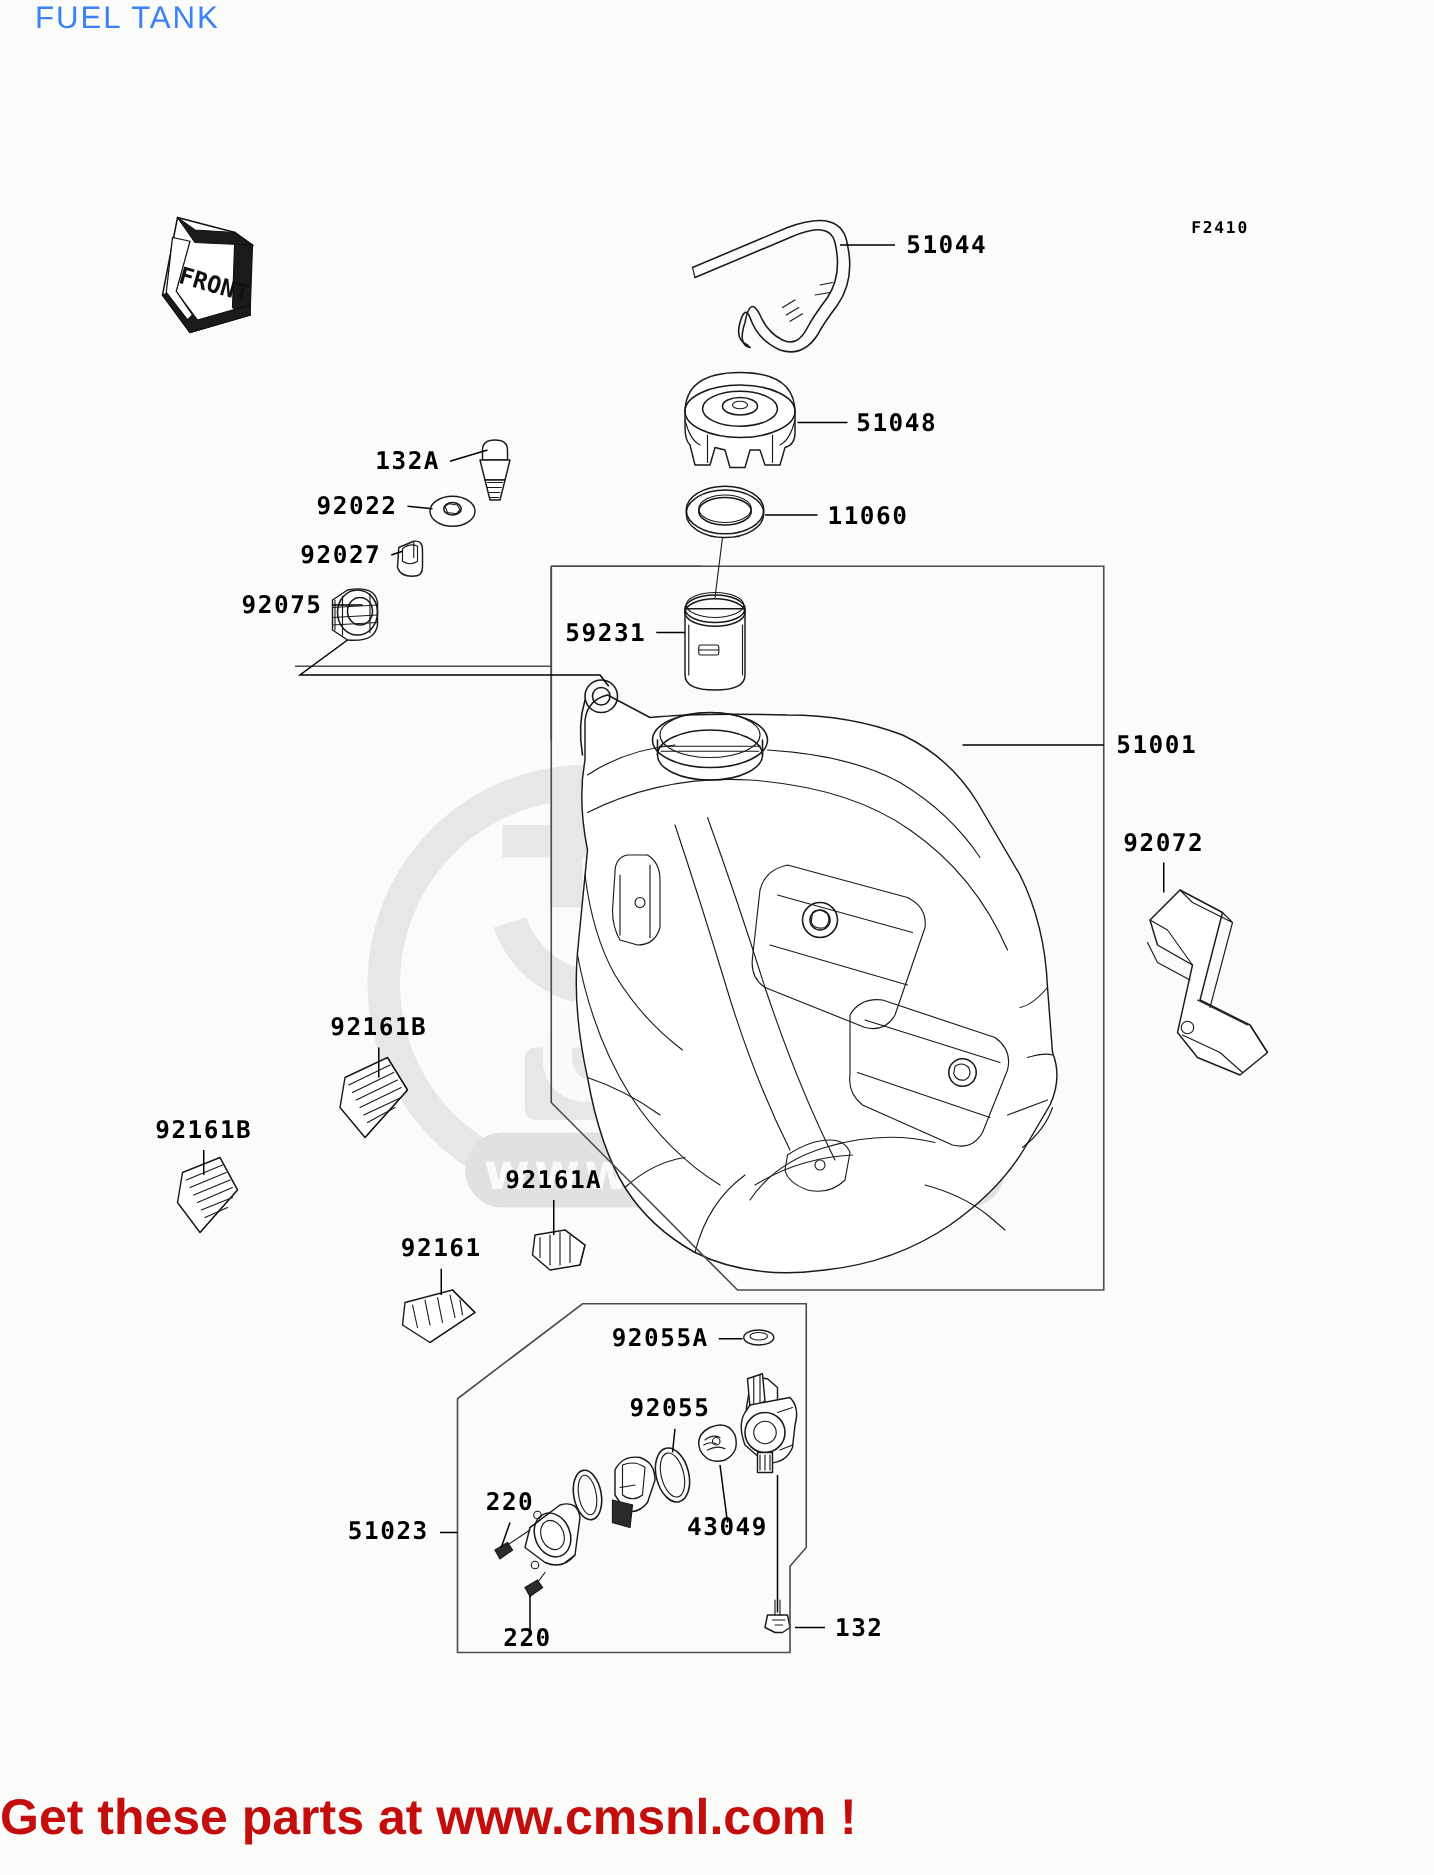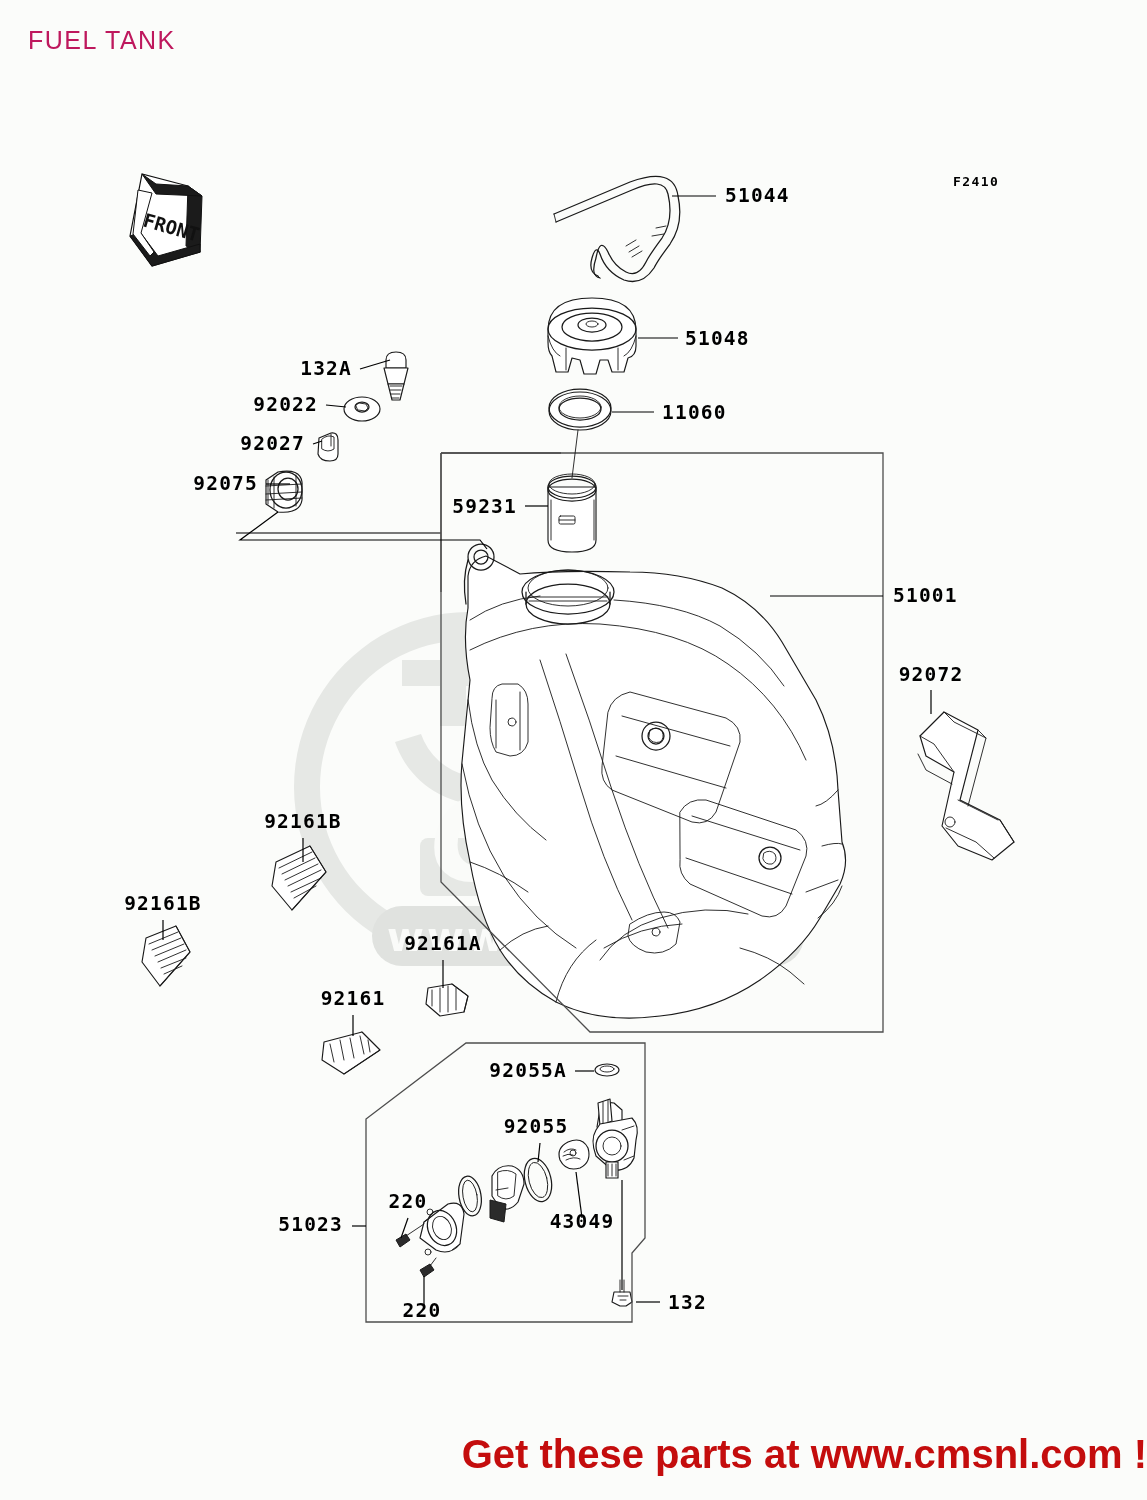--- a/index.html
+++ b/index.html
@@ -6,30 +6,30 @@
   html,body{margin:0;padding:0;}
   body{
     width:1147px;height:1500px;
     background:#fbfcfa;
     font-family:"Liberation Sans", sans-serif;
     overflow:hidden;
     position:relative;
   }
   #page{position:absolute;left:0;top:0;width:1147px;height:1500px;}
   #page-title{
-    position:absolute;left:28px;top:26px;
+    position:absolute;left:28px;top:0;
     font-size:25px;letter-spacing:1.5px;
-    color:#be185d;font-weight:400;
+    color:#3b82f6;font-weight:400;
     font-family:"Liberation Sans", sans-serif;
     white-space:nowrap;
   }
   #diagram-svg{position:absolute;left:0;top:0;width:1147px;height:1500px;}
   #footer-note{
     position:absolute;left:0;top:1432px;width:1147px;
-    text-align:right;
+    text-align:left;
     color:#c40d0d;
     font-size:40px;
     font-weight:bold;
     font-family:"Liberation Sans", sans-serif;
     letter-spacing:0px;
   }
   .lbl{font-family:"DejaVu Sans Mono", monospace;font-weight:bold;fill:#000;}
   .lbl-22{font-size:19.5px;letter-spacing:1.2px;}
   .lbl-small{font-size:13px;letter-spacing:1.4px;}
   .ld{stroke:#000;stroke-width:1.2;fill:none;}

